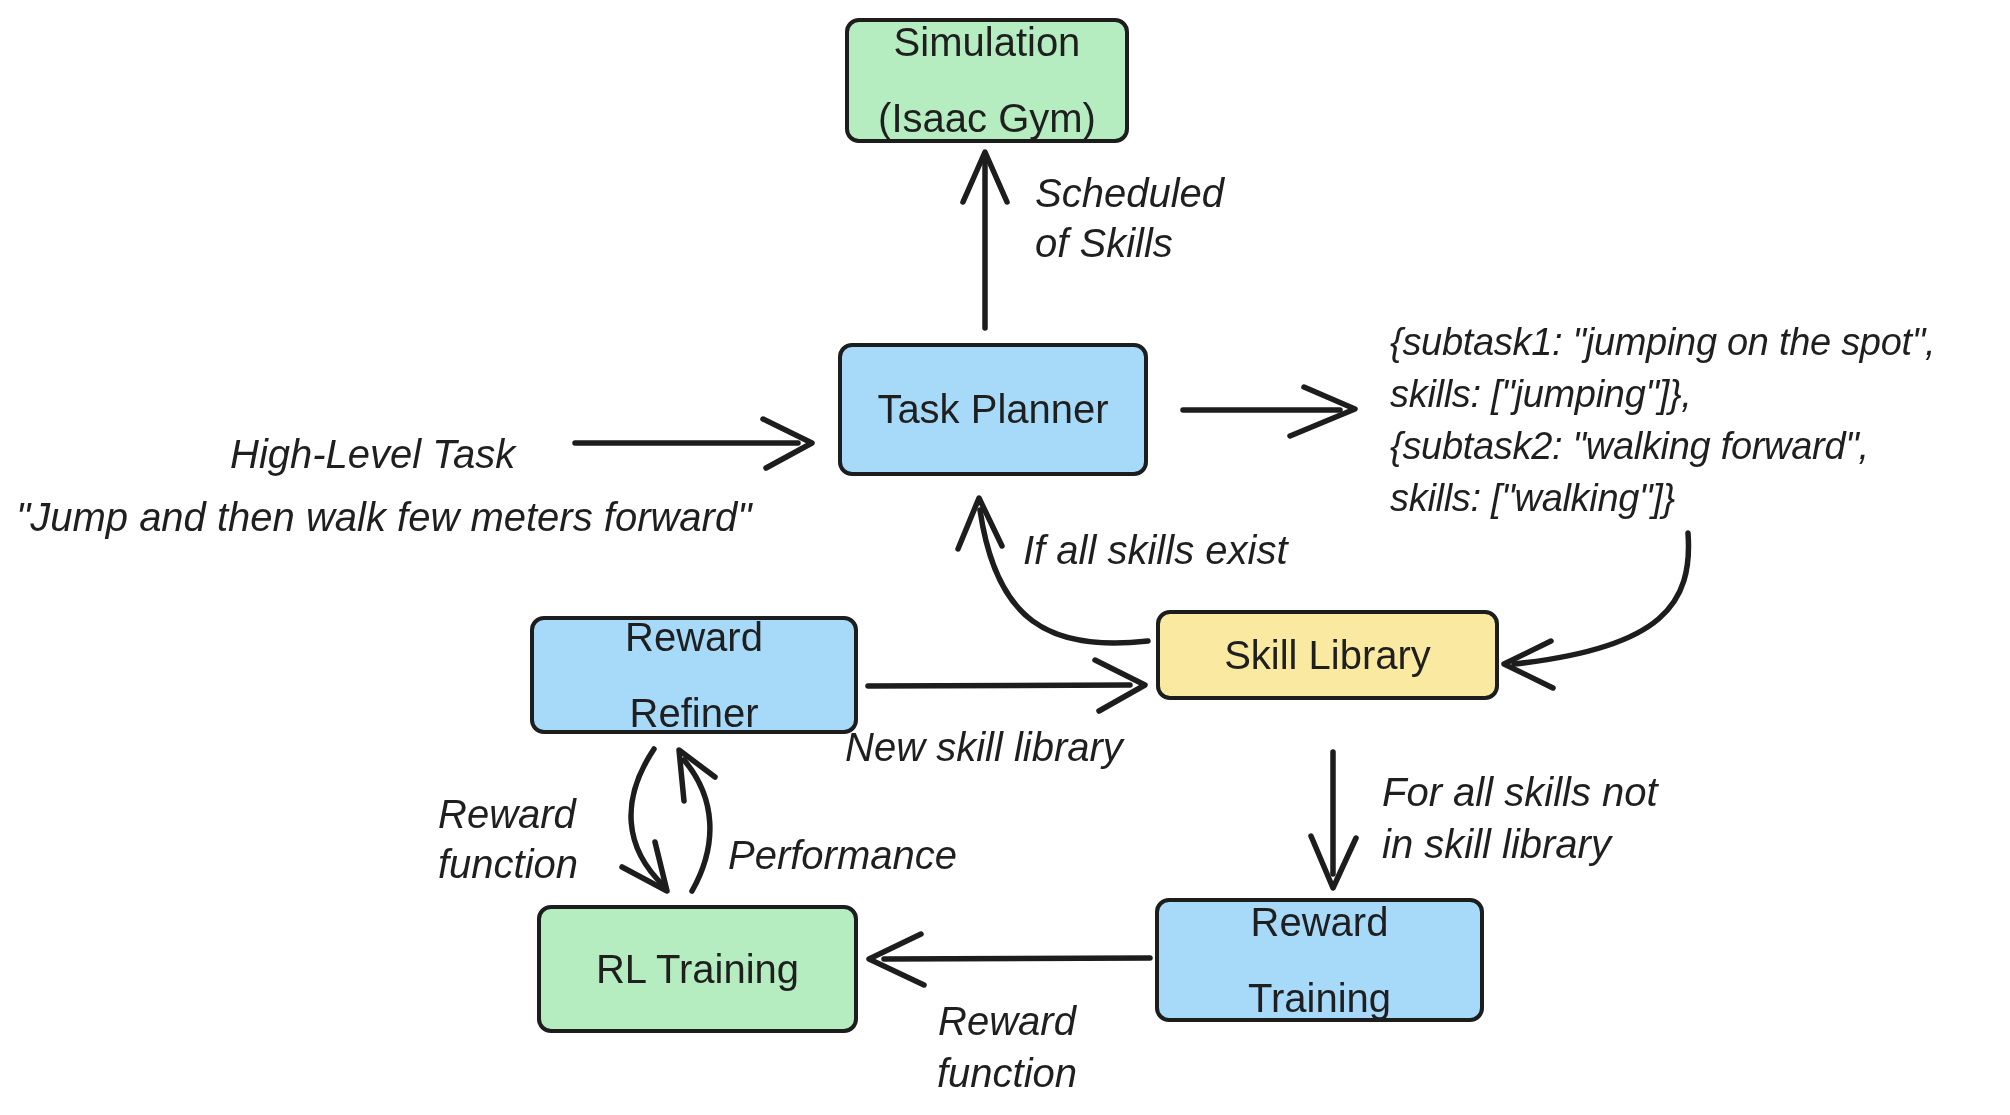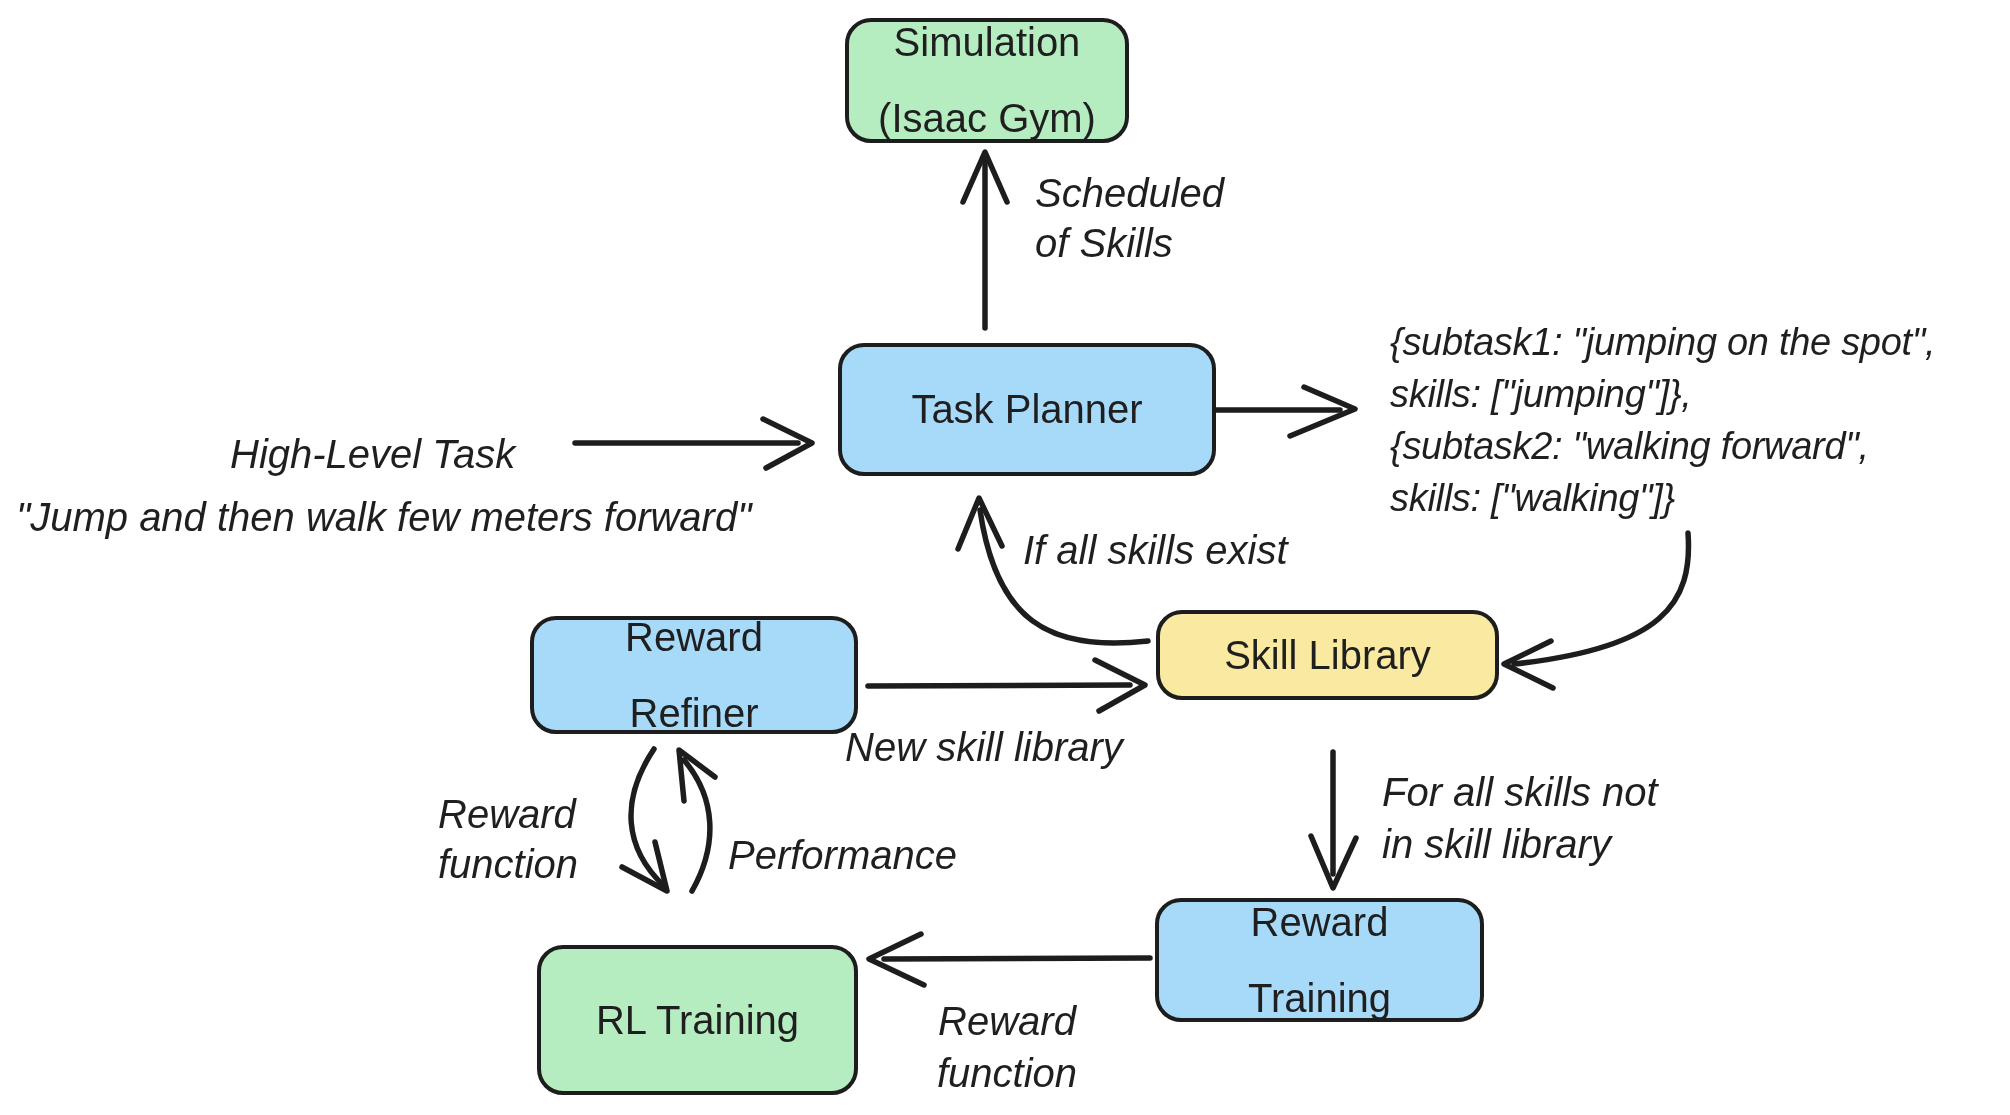--- a/index.html
+++ b/index.html
@@ -10,38 +10,38 @@
     font-family:"Liberation Sans", sans-serif;
     color:#1f1f1f;
     overflow:hidden;
   }
   .arrows{position:absolute;left:0;top:0;width:2010px;height:1115px;}
   .arrows path{stroke:#1d1d1d;stroke-width:5.5;fill:none;stroke-linecap:round;stroke-linejoin:round;}
   .node{
     position:absolute;
     box-sizing:border-box;
     border:4.5px solid #1d1d1d;
-    border-radius:26px;
+    border-radius:14px;
     display:flex;flex-direction:column;
     align-items:center;justify-content:center;
     text-align:center;
     font-size:40px;font-weight:500;line-height:47px;gap:29px;
   }
   .lbl{
     position:absolute;
     font-size:40px;font-weight:500;line-height:48px;
     white-space:nowrap;
     font-style:italic;
   }
   .lbl div{white-space:nowrap;}
   #n-simulation{left:845px;top:18px;width:284px;height:125px;}
-  #n-taskplanner{left:838px;top:343px;width:378px;height:133px;}
+  #n-taskplanner{left:838px;top:343px;width:310px;height:133px;}
   #n-skilllibrary{left:1156px;top:610px;width:343px;height:90px;}
   #n-rewardrefiner{left:530px;top:616px;width:328px;height:118px;}
-  #n-rltraining{left:537px;top:905px;width:321px;height:150px;margin-top:40px;}
+  #n-rltraining{left:537px;top:905px;width:321px;height:128px;}
   #n-rewardgenerator{left:1155px;top:898px;width:329px;height:124px;}
   #l-highlevel{left:230px;top:430px;}
   #l-quote{left:16px;top:493px;}
   #l-scheduled{left:1035px;top:168px;line-height:50px;}
   #l-subtasks{left:1390px;top:316px;font-size:38px;line-height:52px;letter-spacing:-0.3px;}
   #l-ifallskills{left:1023px;top:526px;}
   #l-newskill{left:845px;top:723px;}
   #l-forall{left:1382px;top:766px;line-height:52px;}
   #l-rewardfnleft{left:438px;top:789px;line-height:50px;}
   #l-performance{left:728px;top:831px;}

